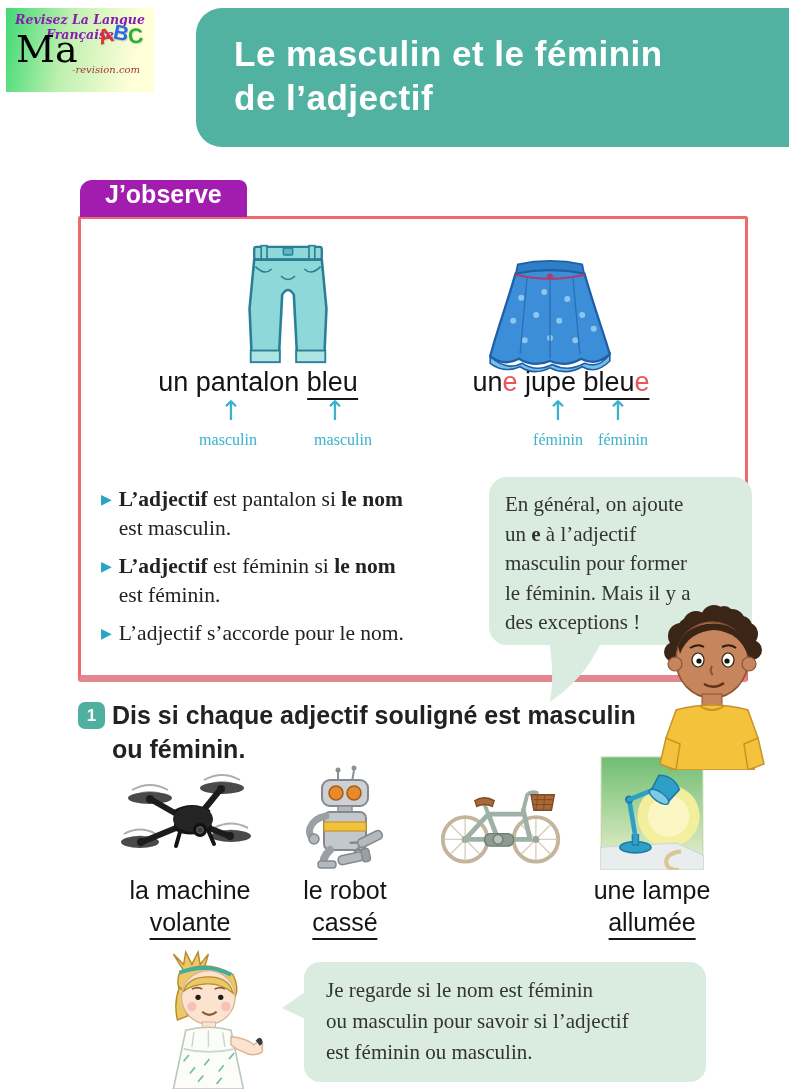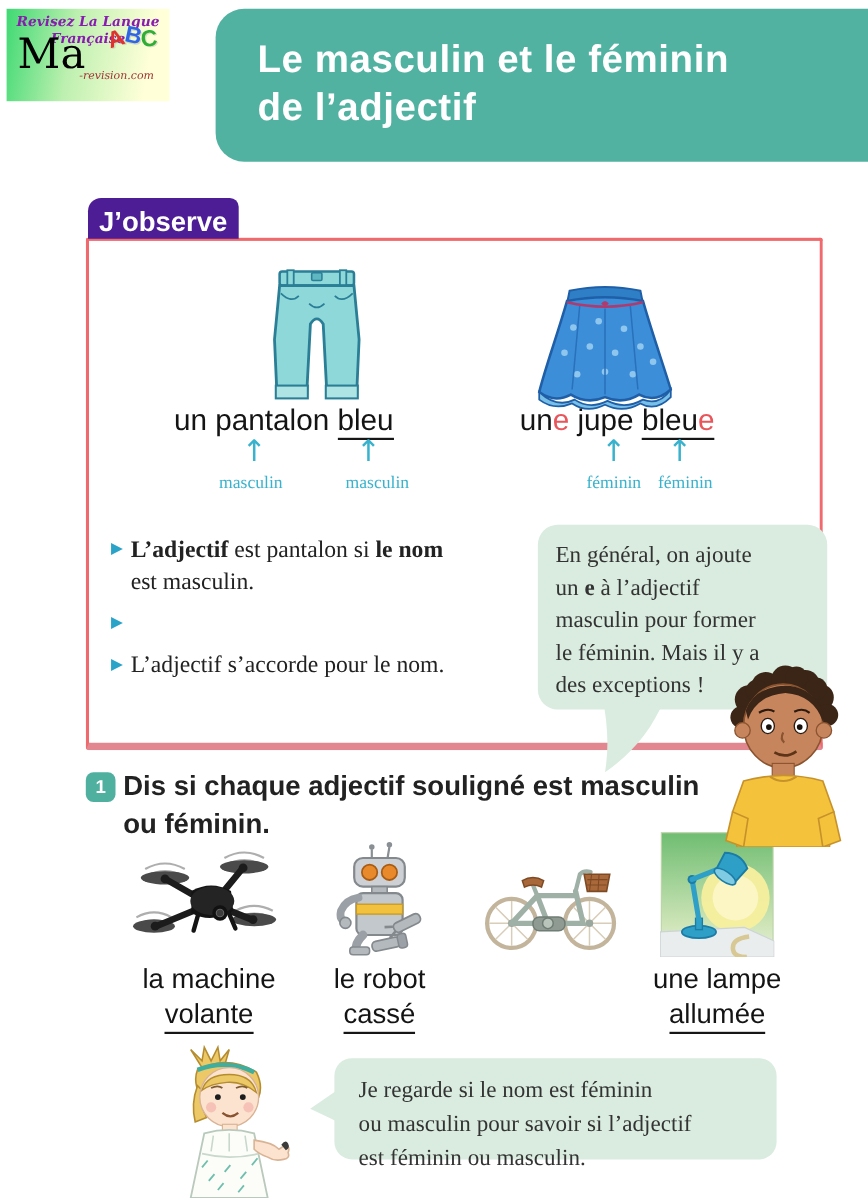--- a/index.html
+++ b/index.html
@@ -25,23 +25,23 @@
   .abc-c{color:#2fae36;transform:rotate(-6deg);}
 
   
   .header{position:absolute;left:196px;top:8px;width:650px;height:139px;
         background:#52b2a2;border-radius:26px 0 0 26px;}
   .header-title{position:absolute;left:38px;top:24px;color:#ffffff;
         font-size:35px;font-weight:bold;line-height:44px;white-space:pre-line;
         letter-spacing:.5px;}
 
   
-  .observe-tab{position:absolute;left:80px;top:180px;height:37px;padding:0 10px;
-        background:#4c1d95;color:#fff;font-size:25px;font-weight:bold;
-        display:flex;align-items:flex-end;border-radius:12px 8px 0 0;z-index:3;}
+  .observe-tab{position:absolute;left:80px;top:180px;height:37px;padding:0 25px;
+        background:#a21caf;color:#fff;font-size:25px;font-weight:bold;
+        display:flex;align-items:flex-start;border-radius:12px 8px 0 0;z-index:3;}
   .observe-box{position:absolute;left:78px;top:216px;width:664px;height:456px;
         border:3px solid #f0696c;border-bottom:7px solid #e2868f;border-radius:3px;
         background:#fff;z-index:1;}
 
   .phrase{position:absolute;top:148px;transform:translateX(-50%);
         font-size:27px;color:#141414;white-space:nowrap;}
   .ul{border-bottom:2.5px solid #161616;padding-bottom:1px;}
   .red{color:#e8555a;}
   .up-arrow{position:absolute;top:178px;transform:translateX(-50%);
         color:#38b2cd;font-size:27px;font-family:"DejaVu Sans",sans-serif;line-height:1;}
@@ -55,21 +55,21 @@
         font-family:"DejaVu Sans",sans-serif;}
   .bullet-text{white-space:pre-line;}
   .bullet-text b{font-weight:bold;}
 
   
   .bubble1{position:absolute;left:465px;top:477px;width:263px;height:168px;
         background:#d9ecdf;border-radius:18px;box-sizing:border-box;
         padding:13px 16px;font-family:"Liberation Serif",serif;font-size:21px;
         line-height:29.5px;color:#333;white-space:pre-line;z-index:4;margin-left:24px;}
   .bubble1-tail{position:absolute;left:540px;top:636px;z-index:4;}
-  .bubble2{position:absolute;left:304px;top:962px;width:402px;height:92px;
+  .bubble2{position:absolute;left:304px;top:962px;width:402px;height:120px;
         background:#d9ecdf;border-radius:16px;box-sizing:border-box;
         padding:13px 22px;font-family:"Liberation Serif",serif;font-size:21px;
         line-height:31px;color:#333;white-space:pre-line;}
   .bubble2-tail{position:absolute;left:280px;top:984px;}
 
   
   .ex-badge{position:absolute;left:78px;top:702px;width:27px;height:27px;
         background:#4fb0a0;border-radius:7px;color:#fff;font-size:17px;font-weight:bold;
         display:flex;align-items:center;justify-content:center;}
   .ex-instruction{position:absolute;left:112px;top:698px;width:580px;
@@ -155,20 +155,22 @@
     <span class="gender-label" style="left:542px;">féminin</span>
 
     <div class="bullets">
       <div class="bullet">
         <span class="bullet-marker">▶</span>
         <div class="bullet-text"><b>L’adjectif</b><span> est pantalon si </span><b>le nom</b><span>
 est masculin.</span></div>
       </div>
       <div class="bullet">
         <span class="bullet-marker">▶</span>
+        <div class="bullet-text"><b>L’adjectif</b><span> est féminin si </span><b>le nom</b><span>
+est féminin.</span></div>
       </div>
       <div class="bullet">
         <span class="bullet-marker">▶</span>
         <div class="bullet-text">L’adjectif s’accorde pour le nom.</div>
       </div>
     </div>
   </div>
 
   <div class="bubble1"><span>En général, on ajoute
 un </span><b>e</b><span> à l’adjectif

